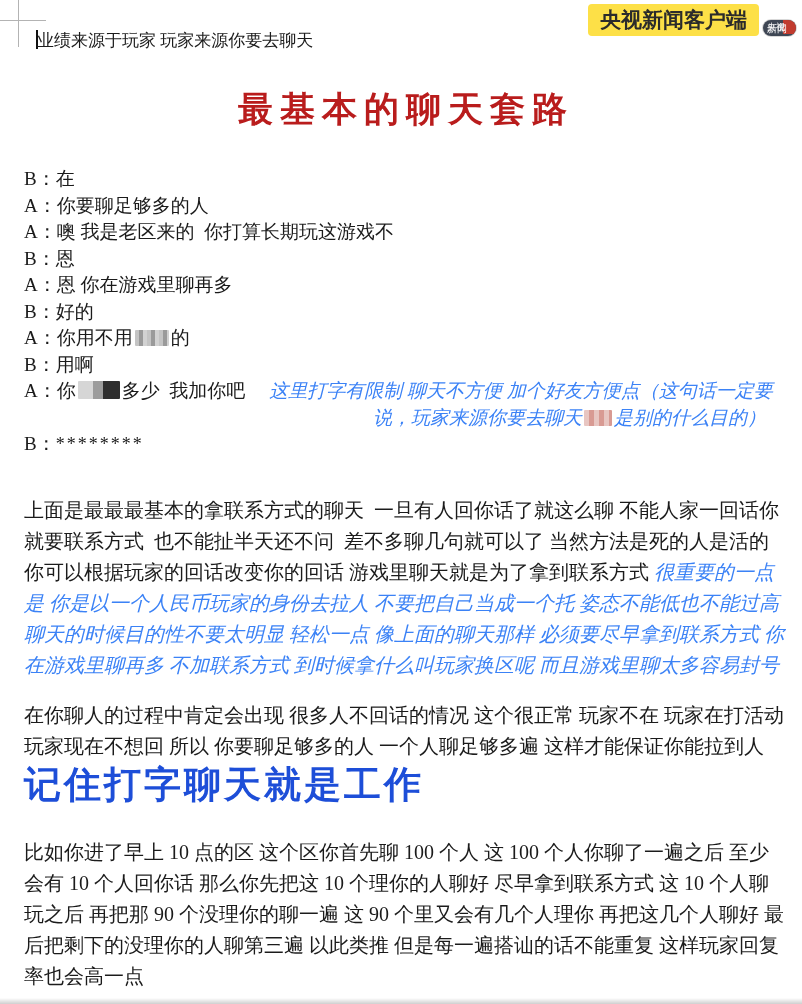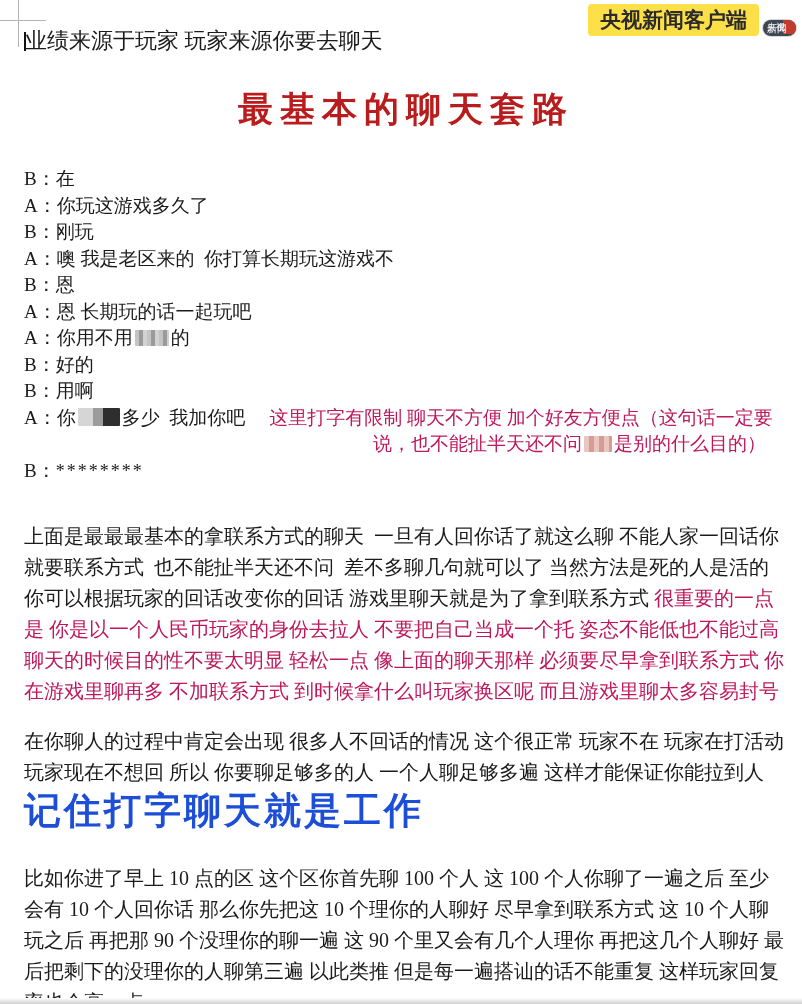--- a/index.html
+++ b/index.html
@@ -22,32 +22,32 @@
     padding:2px 12px 3px 12px;
     font-family:Liberation Sans, sans-serif;
     font-size:21px;font-weight:700;color:#2b2b2b;line-height:27px;
   }
   .app-icon{position:relative;width:33px;height:16px;border-radius:12px;background:#3e4654;overflow:hidden;box-shadow:0 0 0 1px #d8d8d8;margin-top:16px;}
   .app-icon .red-sq{position:absolute;top:0;right:0;width:13px;height:14px;background:#c13b2e;}
   .app-icon .t1{position:absolute;top:2px;left:4px;color:#fff;font-size:9px;line-height:11px;font-family:"Liberation Sans",sans-serif;}
   .app-icon .t2{position:absolute;bottom:2px;left:4px;color:#fff;font-size:10px;line-height:11px;font-family:"Liberation Sans",sans-serif;}
 
   .content{padding:30px 14px 0 24px;}
-  .intro{font-size:22px;line-height:22px;white-space:pre-wrap;}
+  .intro{font-size:17px;line-height:22px;white-space:pre-wrap;margin-left:12px;}
   .caret{display:inline-block;width:2px;height:19px;background:#111;vertical-align:-3px;margin-right:-1px;}
 
   .title{
     margin:36px 0 0 0;text-align:center;
     font-size:35px;font-weight:600;letter-spacing:7px;color:#b91c1c;line-height:44px;
   }
 
   .dialog{margin-top:34px;font-size:19px;line-height:26.5px;}
   .dline{white-space:pre-wrap;}
   .spk{font-family:"Liberation Serif",serif;}
-  .red{color:#be185d;}
+  .red{color:#3b82f6;font-style:italic;}
   .ann1{margin-left:24px;}
   .ann2{text-align:right;padding-right:22px;white-space:pre-wrap;}
   .stars{letter-spacing:2px;font-size:18px;}
 
   .censor{display:inline-block;height:16px;vertical-align:-2px;border-radius:1px;margin:0 2px;}
   .censor-gray{width:34px;background:repeating-linear-gradient(90deg,#c4c4c4 0 4px,#9a9a9a 4px 8px,#d2d2d2 8px 12px);filter:blur(.6px);}
   .censor-dark{width:42px;height:18px;background:linear-gradient(90deg,#d6d6d6 0 35%,#9c9c9c 35% 60%,#2e2e2e 60% 100%);filter:blur(.3px);}
   .censor-pink{width:28px;background:repeating-linear-gradient(90deg,#e8c6c2 0 5px,#d89a93 5px 10px);filter:blur(.7px);}
 
   .para{margin:0;font-size:20px;line-height:31px;white-space:pre-wrap;}
@@ -80,30 +80,29 @@
     </div>
   </div>
 
   <div class="content">
     <div class="intro"><span class="caret"></span><span>业绩来源于玩家 玩家来源你要去聊天</span></div>
 
     <h1 class="title">最基本的聊天套路</h1>
 
     <div class="dialog">
       <div class="dline"><span class="spk">B：</span><span>在</span></div>
-      <div class="dline"><span class="spk">A：</span><span>你玩这游戏多久了</span></div>
-      <div class="dline"><span class="spk">B：</span><span>刚玩</span></div>
+      <div class="dline"><span class="spk">A：</span><span>你要聊足够多的人</span></div>
       <div class="dline"><span class="spk">A：</span><span>噢 我是老区来的  你打算长期玩这游戏不</span></div>
       <div class="dline"><span class="spk">B：</span><span>恩</span></div>
-      <div class="dline"><span class="spk">A：</span><span>恩 长期玩的话一起玩吧</span></div>
+      <div class="dline"><span class="spk">A：</span><span>恩 你在游戏里聊再多</span></div>
+      <div class="dline"><span class="spk">B：</span><span>好的</span></div>
       <div class="dline"><span class="spk">A：</span><span>你用不用</span><span class="censor censor-gray"></span><span>的</span></div>
-      <div class="dline"><span class="spk">B：</span><span>好的</span></div>
       <div class="dline"><span class="spk">B：</span><span>用啊</span></div>
       <div class="dline"><span class="spk">A：</span><span>你</span><span class="censor censor-dark"></span><span>多少  我加你吧</span><span class="red ann1">这里打字有限制 聊天不方便 加个好友方便点（这句话一定要</span></div>
-      <div class="ann2 red"><span>说，也不能扯半天还不问</span><span class="censor censor-pink"></span><span>是别的什么目的）</span></div>
+      <div class="ann2 red"><span>说，玩家来源你要去聊天</span><span class="censor censor-pink"></span><span>是别的什么目的）</span></div>
       <div class="dline"><span class="spk">B：</span><span class="stars">********</span></div>
     </div>
 
     <p class="para p1"><span>上面是最最最基本的拿联系方式的聊天  一旦有人回你话了就这么聊 不能人家一回话你就要联系方式  也不能扯半天还不问  差不多聊几句就可以了 当然方法是死的人是活的 你可以根据玩家的回话改变你的回话 游戏里聊天就是为了拿到联系方式 </span><span class="red">很重要的一点是 你是以一个人民币玩家的身份去拉人 不要把自己当成一个托 姿态不能低也不能过高 聊天的时候目的性不要太明显 轻松一点 像上面的聊天那样 必须要尽早拿到联系方式 你在游戏里聊再多 不加联系方式 到时候拿什么叫玩家换区呢 而且游戏里聊太多容易封号</span></p>
 
     <p class="para p2">在你聊人的过程中肯定会出现 很多人不回话的情况 这个很正常 玩家不在 玩家在打活动 玩家现在不想回 所以 你要聊足够多的人 一个人聊足够多遍 这样才能保证你能拉到人</p>
 
     <h2 class="red-heading">记住打字聊天就是工作</h2>
 
     <p class="para p3"><span>比如你进了早上 10 点的区 这个区你首先聊 100 个人 这 100 个人你聊了一遍之后 至少会有 10 个人回你话 那么你先把这 10 个理你的人聊好 尽早拿到联系方式 这 10 个人聊玩之后 再把那 90 个没理你的聊一遍 这 90 个里又会有几个人理你 再把这几个人聊好 最后把剩下的没理你的人聊第三遍 以此类推 但是每一遍搭讪的话不能重复 这样玩家回复率也会高一点 </span></p>

